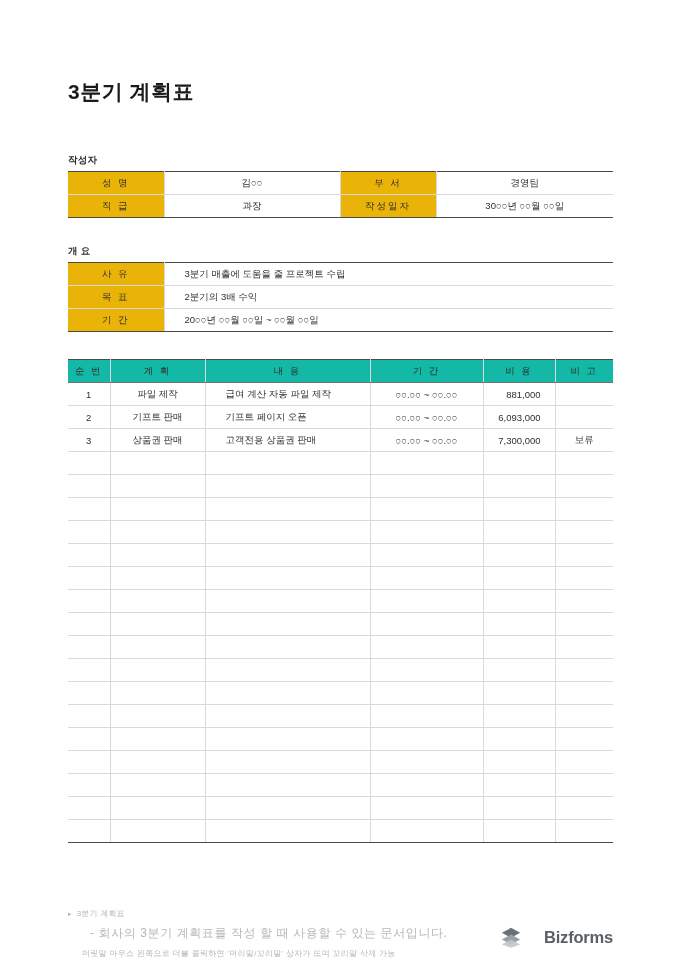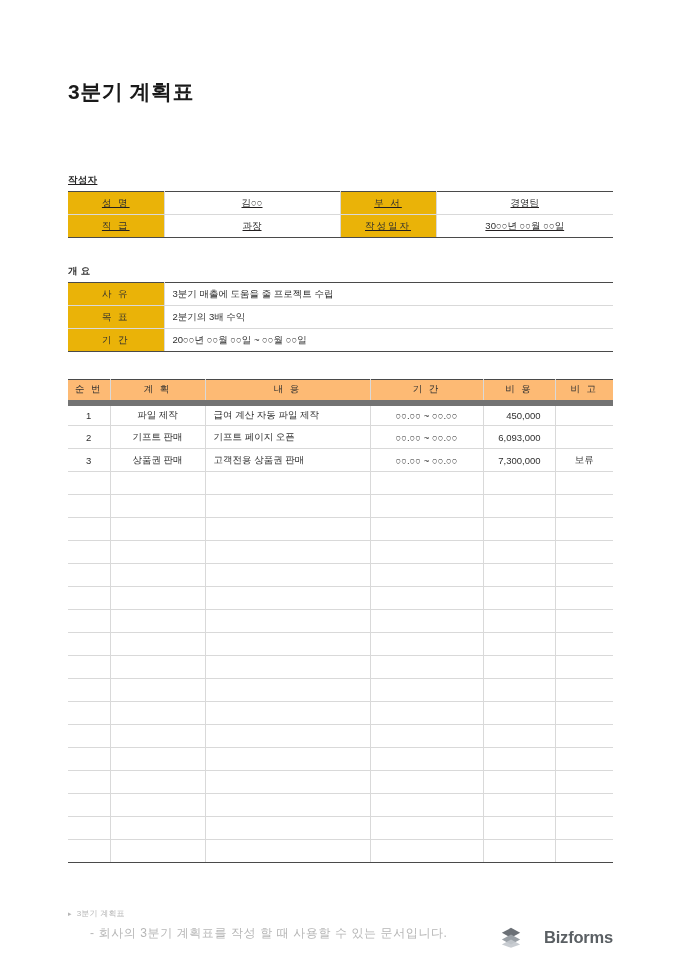--- a/index.html
+++ b/index.html
@@ -36,21 +36,21 @@
     margin: 0;
     padding-top: 62px;
   }
   .section-label {
     font-size: 9.5px;
     font-weight: bold;
     color: #2b2b2b;
     letter-spacing: 0.3px;
     margin-bottom: 4px;
   }
-  .sec-writer { margin-top: 68px; text-decoration: underline; }
+  .sec-writer { margin-top: 48px; }
   .sec-summary { margin-top: 27px; }
   .sec-plan { margin-top: 27px; }
 
   table {
     border-collapse: collapse;
     width: 545px;
     table-layout: fixed;
   }
   td, th {
     font-size: 9.5px;
@@ -68,21 +68,21 @@
   }
   .tbl-end td {
     border-bottom: 1.4px solid #4a4a4a;
   }
   .lbl {
     background: #eab308;
     letter-spacing: 2px;
   }
   .left {
     text-align: left;
-    padding-left: 8px;
+    padding-left: 20px;
     letter-spacing: 0;
   }
   .vline-r { border-right: 1px solid #d9d9d9; }
 
   
   .w-lbl { width: 96px; }
   .w-val { width: 176px; }
   .w-lbl2 { width: 96px; }
   .w-val2 { width: 177px; }
 
@@ -91,24 +91,24 @@
 
   
   .p-no { width: 42px; }
   .p-plan { width: 95px; }
   .p-desc { width: 165px; }
   .p-term { width: 113px; }
   .p-cost { width: 72px; }
   .p-note { width: 58px; }
 
   .head-row th {
-    background: #fdba74;
+    background: #14b8a6;
     letter-spacing: 2px;
     font-weight: normal;
-    border-bottom: 6px solid #737373;
+    border-bottom: 1px solid #737373;
   }
   .num-cell { text-align: right; padding-right: 14px; letter-spacing: 0; }
   .plan-cell { letter-spacing: 0; }
 
   .footer {
     position: absolute;
     left: 68px;
     top: 892px;
     width: 545px;
   }
@@ -215,21 +215,21 @@
             <th class="p-cost vline-r">비  용</th>
             <th class="p-note">비  고</th>
           </tr>
         </thead>
         <tbody id="plan-body">
             <tr>
               <td class="p-no vline-r">1</td>
               <td class="p-plan vline-r plan-cell">파일 제작</td>
               <td class="p-desc vline-r left plan-cell">급여 계산 자동 파일 제작</td>
               <td class="p-term vline-r plan-cell">○○.○○ ~ ○○.○○</td>
-              <td class="p-cost vline-r num-cell">450,000</td>
+              <td class="p-cost vline-r num-cell">881,000</td>
               <td class="p-note plan-cell"></td>
             </tr>
             <tr>
               <td class="p-no vline-r">2</td>
               <td class="p-plan vline-r plan-cell">기프트 판매</td>
               <td class="p-desc vline-r left plan-cell">기프트 페이지 오픈</td>
               <td class="p-term vline-r plan-cell">○○.○○ ~ ○○.○○</td>
               <td class="p-cost vline-r num-cell">6,093,000</td>
               <td class="p-note plan-cell"></td>
             </tr>
@@ -381,20 +381,21 @@
       </table>
     </div>
 
   </div>
 
   <div class="footer">
     <div class="f-line1">
       <span class="f-bullet">▸</span><span>3분기 계획표</span>
     </div>
     <div class="f-line2">- 회사의 3분기 계획표를 작성 할 때 사용할 수 있는 문서입니다.</div>
+    <div class="f-line3">머릿말 마우스 왼쪽으로 더블 클릭하면 '머리말/꼬리말' 상자가 뜨며 꼬리말 삭제 가능</div>
 
     <div class="brand">
       <svg class="brand-mark" viewBox="0 0 24 26">
         <polygon points="12,2 23,8 12,14 1,8" fill="#6b7076"></polygon>
         <polygon points="12,10 23,16 12,22 1,16" fill="#9aa0a6"></polygon>
         <polygon points="12,16 23,22 12,26 1,22" fill="#c2c7cc" opacity="0.9"></polygon>
       </svg>
       <span class="brand-text">Bizforms</span>
     </div>
   </div>

